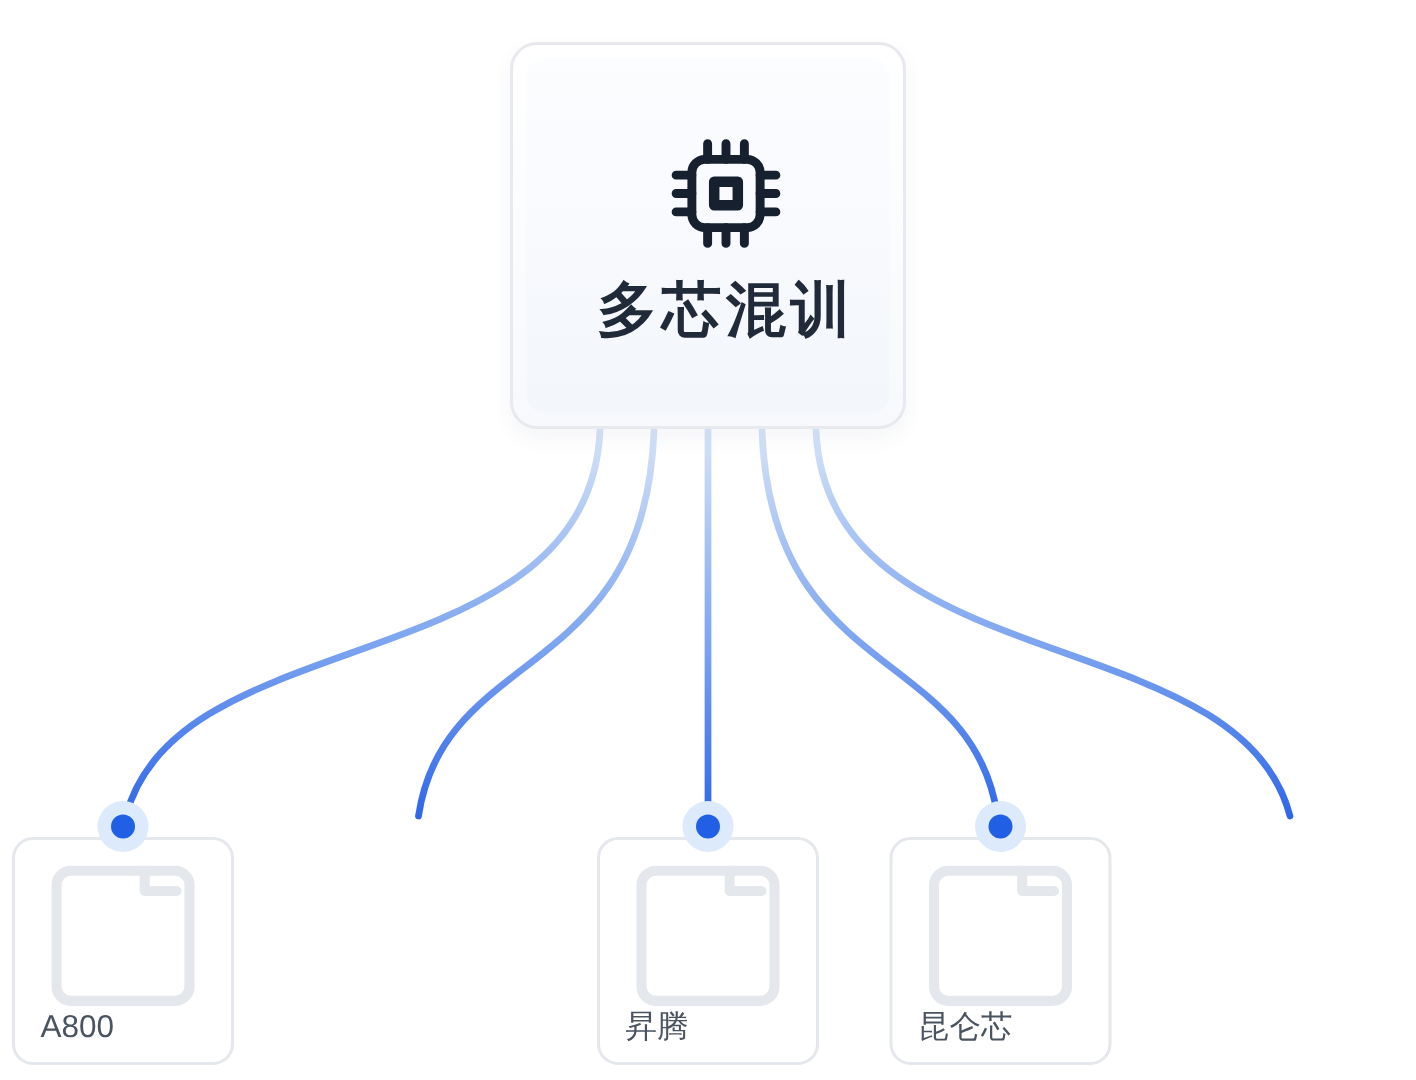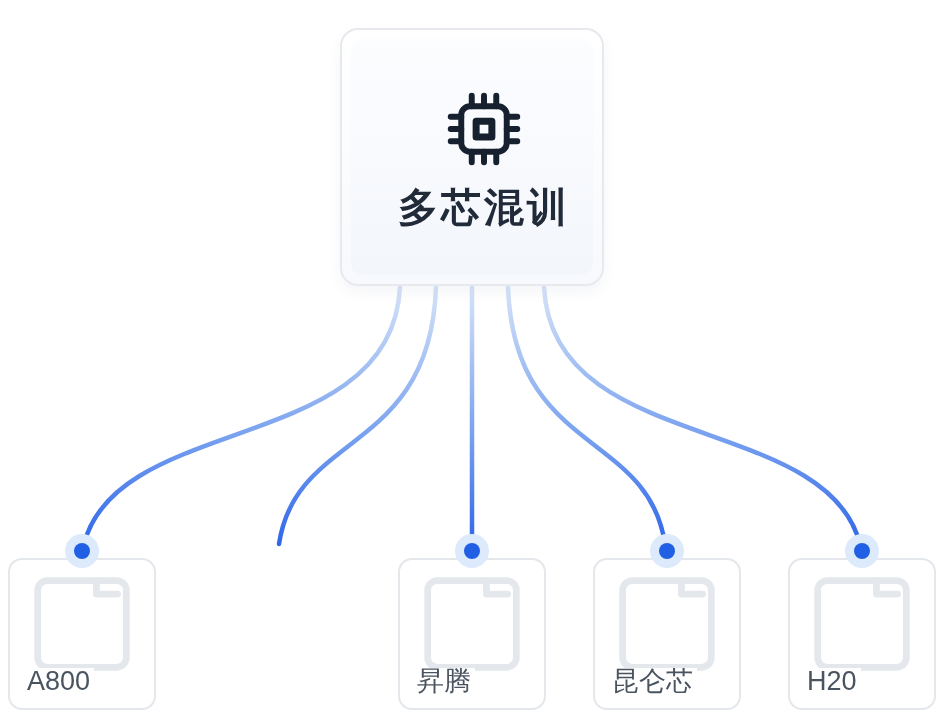--- a/index.html
+++ b/index.html
@@ -46,21 +46,21 @@
     border:2px solid #e4e7eb;
     border-radius:14px;
     z-index:2;
   }
   .chip-icon{
     position:absolute;left:50%;top:8px;transform:translateX(-50%);
     width:112px;height:106px;display:block;
   }
   .chip-label{
     position:absolute;left:17px;bottom:13px;
-    font-size:27px;color:#4a5460;line-height:1;
+    font-size:21px;color:#4a5460;line-height:1;
     background:#ffffff;padding-right:4px;
   }
   .dot-wrap{
     position:absolute;left:50%;top:-26px;transform:translateX(-50%);
     width:34px;height:34px;z-index:3;
   }
   .dot-halo{
     position:absolute;inset:0;border-radius:50%;
     background:#dceafc;
   }
@@ -134,25 +134,14 @@
       <span class="dot-halo"></span>
       <span class="dot-core"></span>
     </span>
     <svg class="chip-icon" viewBox="0 0 110 110" fill="none" xmlns="http://www.w3.org/2000/svg" stroke="#e4e7ec" stroke-width="7" stroke-linejoin="round">
       <rect x="9" y="13" width="92" height="90" rx="10"></rect>
       <path d="M70 13 V27 H92" stroke-linecap="round"></path>
     </svg>
     <div class="chip-label">昇腾</div>
   </div>
 
-  <div class="chip-card" style="left:788px">
-    <span class="dot-wrap">
-      <span class="dot-halo"></span>
-      <span class="dot-core"></span>
-    </span>
-    <svg class="chip-icon" viewBox="0 0 110 110" fill="none" xmlns="http://www.w3.org/2000/svg" stroke="#e4e7ec" stroke-width="7" stroke-linejoin="round">
-      <rect x="9" y="13" width="92" height="90" rx="10"></rect>
-      <path d="M70 13 V27 H92" stroke-linecap="round"></path>
-    </svg>
-    <div class="chip-label">H20</div>
-  </div>
 
 </div>
 
 </body></html>

